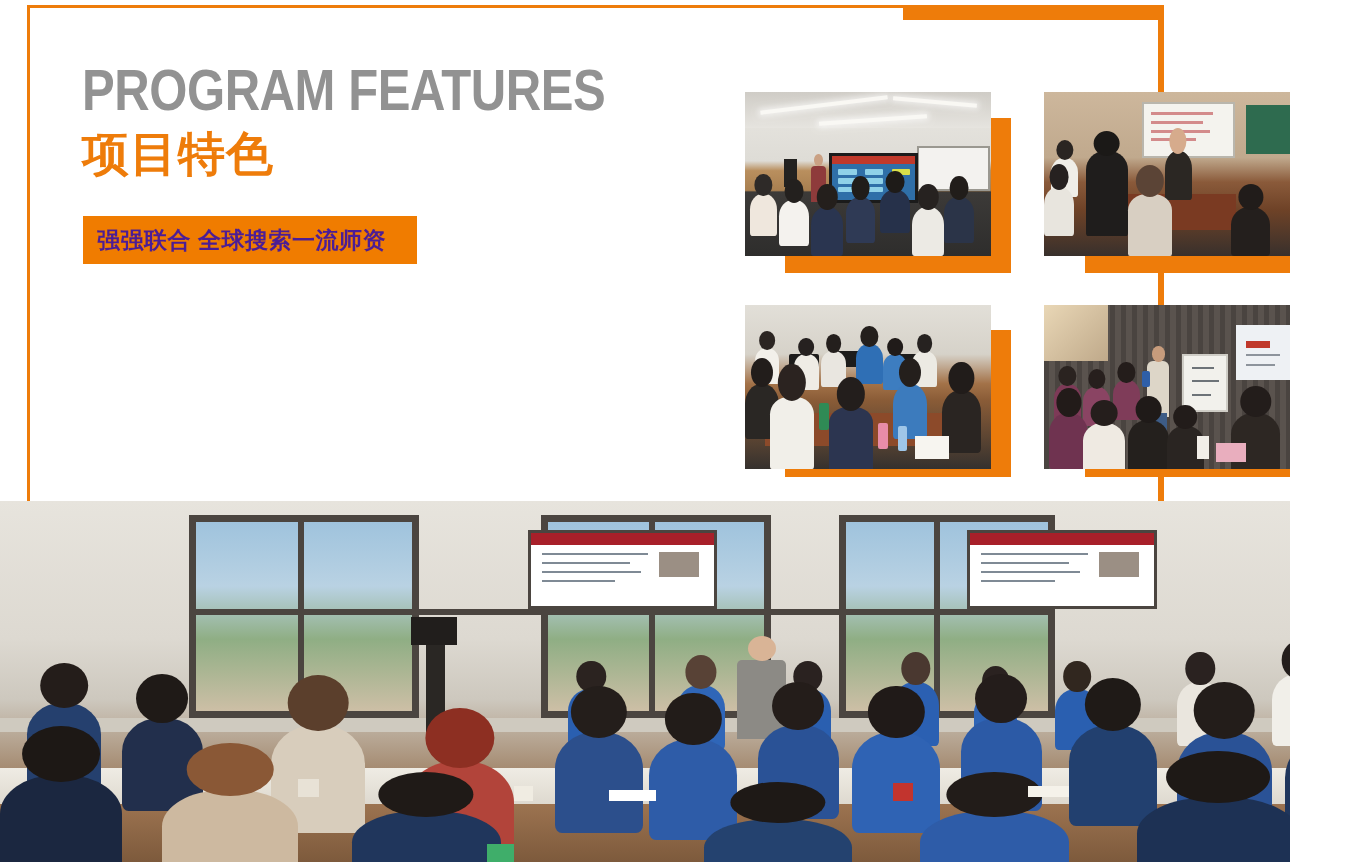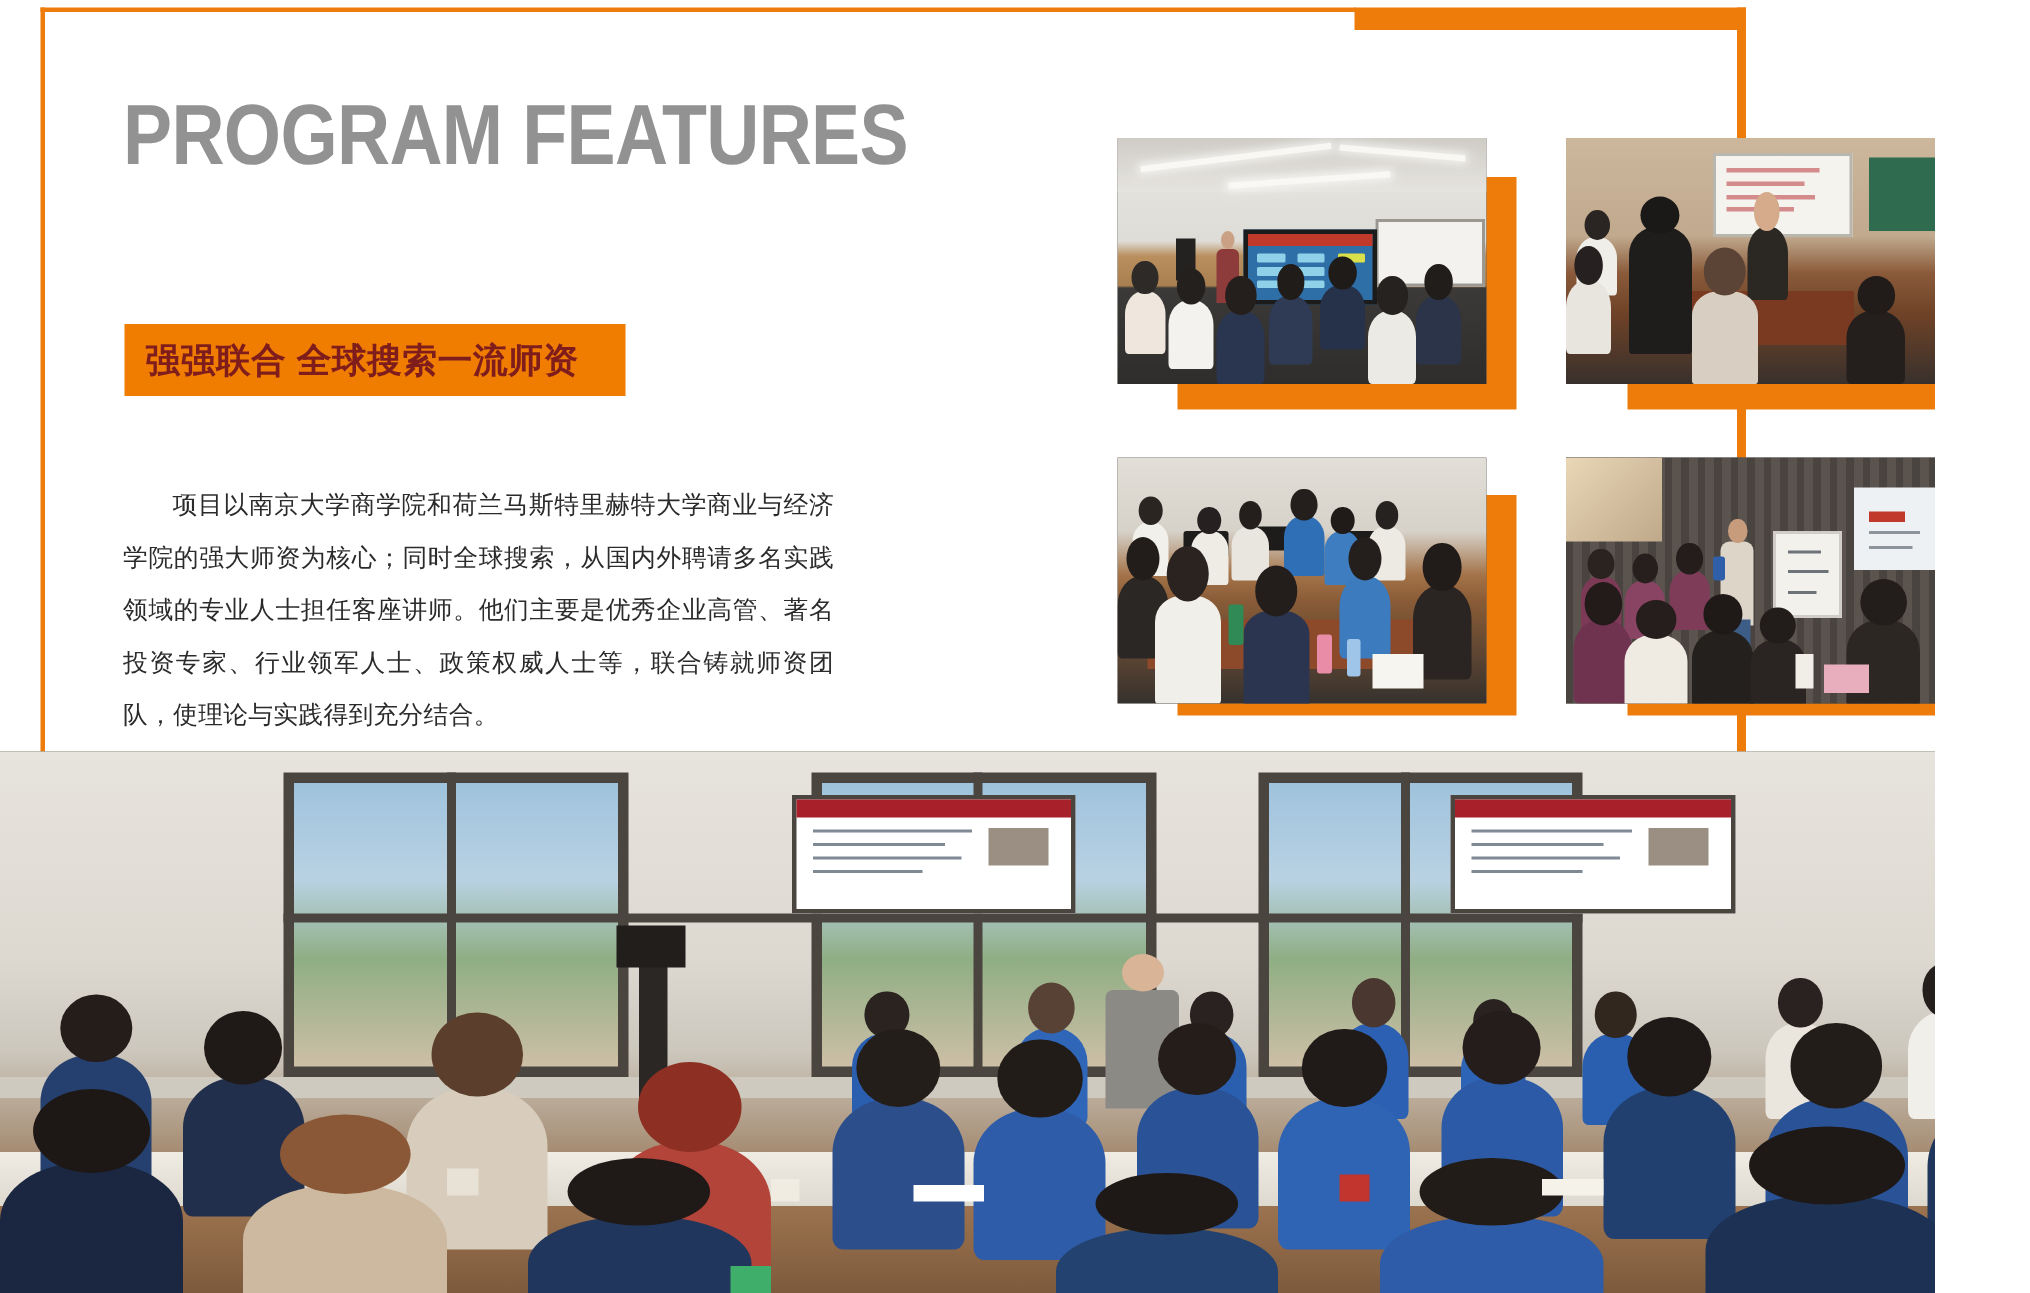--- a/index.html
+++ b/index.html
@@ -84,21 +84,21 @@
     position: absolute;
     left: 83px;
     top: 216px;
     width: 334px;
     height: 48px;
     background: #F07C00;
     display: flex;
     align-items: center;
   }
   .banner-text {
-    color: #7f1d1d;
+    color: #4c1d95;
     font-size: 23px;
     font-weight: bold;
     letter-spacing: 0.5px;
     padding-left: 14px;
     white-space: nowrap;
   }
 
   
   .body-copy {
     position: absolute;
@@ -316,26 +316,26 @@
 <body>
 
 <div class="page">
 
   <div class="frame-top-thin"></div>
   <div class="frame-left"></div>
   <div class="frame-top-thick"></div>
   <div class="frame-right-vline"></div>
 
   <div class="title-en">PROGRAM FEATURES</div>
+  <div class="title-cn">项目特色</div>
 
   <div class="banner">
     <span class="banner-text">强强联合 全球搜索一流师资</span>
   </div>
 
-  <p class="body-copy">项目以南京大学商学院和荷兰马斯特里赫特大学商业与经济学院的强大师资为核心；同时全球搜索，从国内外聘请多名实践领域的专业人士担任客座讲师。他们主要是优秀企业高管、著名投资专家、行业领军人士、政策权威人士等，联合铸就师资团队，使理论与实践得到充分结合。</p>
 
   <div class="shadow-block sh-1"></div>
   <div class="photo ph-1">
     <div class="scene">
       <div class="sA-wall"></div>
       <div class="sA-ceil"></div>
       <div class="sA-tube" style="left:6%;  top:7%;  width:52%; transform:rotate(-7deg);"></div>
       <div class="sA-tube" style="left:30%; top:16%; width:44%; transform:rotate(-4deg);"></div>
       <div class="sA-tube" style="left:60%; top:5%;  width:34%; transform:rotate(5deg);"></div>
       <div class="sA-speaker"></div>

